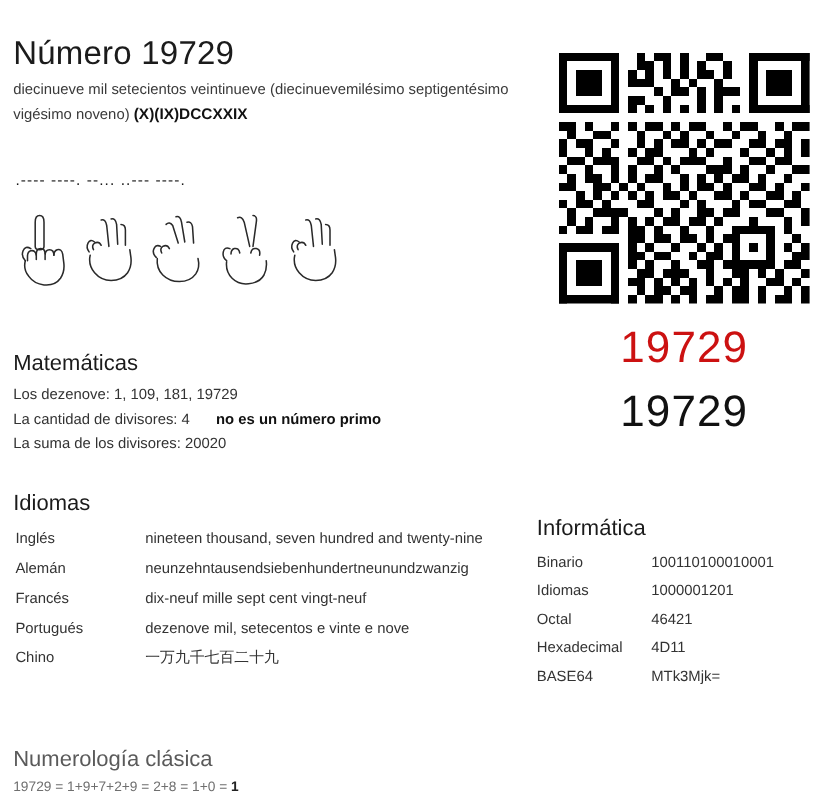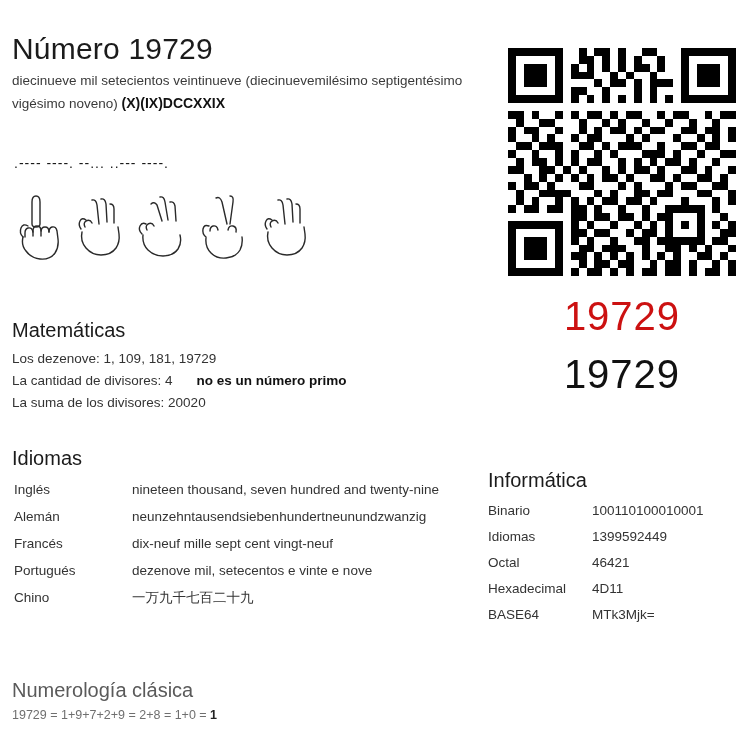--- a/index.html
+++ b/index.html
@@ -559,21 +559,21 @@
 
   <h2 class="h2" style="left:488px; top:452px;">Informática</h2>
   <table class="info-table">
     <tbody>
       <tr>
         <td class="info-name">Binario</td>
         <td class="info-value">100110100010001</td>
       </tr>
       <tr>
         <td class="info-name">Idiomas</td>
-        <td class="info-value">1399592449</td>
+        <td class="info-value">1000001201</td>
       </tr>
       <tr>
         <td class="info-name">Octal</td>
         <td class="info-value">46421</td>
       </tr>
       <tr>
         <td class="info-name">Hexadecimal</td>
         <td class="info-value">4D11</td>
       </tr>
       <tr>

